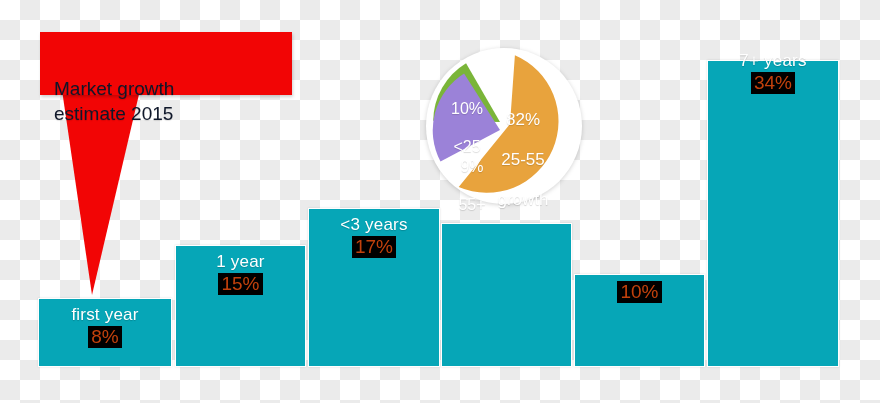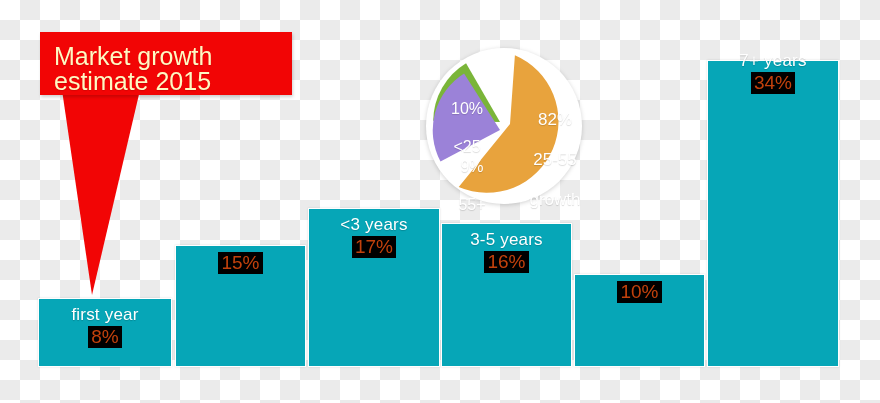--- a/index.html
+++ b/index.html
@@ -60,26 +60,27 @@
     white-space: nowrap;
   }
 
   
   #callout-box {
     position: absolute;
     background: #f20505;
     box-shadow: 1px 2px 3px rgba(0,0,0,0.18);
   }
   #callout-text {
-    color: #fef9c3;
-    font-size: 25px;
+    color: #0f172a;
+    font-size: 19px;
     line-height: 25px;
     padding: 12px 14px 10px 14px;
     white-space: pre-line;
     text-shadow: 0 1px 1px rgba(0,0,0,0.12);
+    margin-top: 32px;
   }
   #callout-pointer {
     position: absolute;
     overflow: visible;
   }
 
   
   #pie-wrap {
     position: absolute;
   }
@@ -105,34 +106,31 @@
 <div id="stage">
 
   <div class="bar" style="left:38px; top:298px; width:134px; height:69px;"></div>
   <div class="bar-labels" style="left:38px; top:304px; width:134px;">
     <span class="bar-name">first year</span>
     <span class="bar-pct">8%</span>
   </div>
 
   <div class="bar" style="left:175px; top:245px; width:131px; height:122px;"></div>
   <div class="bar-labels" style="left:175px; top:251px; width:131px;">
+    <span class="bar-name">1 year</span>
     <span class="bar-pct">15%</span>
   </div>
 
   <div class="bar" style="left:308px; top:208px; width:132px; height:159px;"></div>
   <div class="bar-labels" style="left:308px; top:214px; width:132px;">
     <span class="bar-name">&lt;3 years</span>
     <span class="bar-pct">17%</span>
   </div>
 
   <div class="bar" style="left:441px; top:223px; width:131px; height:144px;"></div>
-  <div class="bar-labels" style="left:441px; top:229px; width:131px;">
-    <span class="bar-name">3-5 years</span>
-    <span class="bar-pct">16%</span>
-  </div>
 
   <div class="bar" style="left:574px; top:274px; width:131px; height:93px;"></div>
   <div class="bar-labels" style="left:574px; top:280px; width:131px;">
     <span class="bar-pct">10%</span>
   </div>
 
   <div class="bar" style="left:707px; top:60px; width:132px; height:307px;"></div>
   <div class="bar-labels" style="left:707px; top:50px; width:132px;">
     <span class="bar-name">7+ years</span>
     <span class="bar-pct">34%</span>
@@ -151,21 +149,21 @@
     <svg id="pie-svg" width="160" height="160" viewBox="0 0 160 160">
       <circle cx="80" cy="80" r="78" fill="#ffffff"></circle>
 
       <path fill="#e8a33d" d="M 86,78 L 86,78 L 90.9,9.2 A 69,69 0 1 1 34.7,141.1 Z" transform="translate(0,0)"></path>
 
       <path fill="#7ab539" d="M 76,76 L 76,8.1 A 68,68 0 0 0 18.8,41.5 Z" transform="rotate(-30 76 76)"></path>
 
       <path fill="#9b82d8" d="M 76,84 L 14.6,57.2 A 67,67 0 0 0 44.3,143.4 Z" transform="rotate(34 76 84)"></path>
     </svg>
 
-    <div class="pie-label" style="left:92px; top:44px; width:78px;">
+    <div class="pie-label" style="left:60px; top:44px; width:78px;">
       <span>82%</span><br>
       <span>25-55</span><br>
       <span>growth</span>
     </div>
 
     <div class="pie-label small" style="left:14px; top:34px; width:58px;">
       <span>10%</span><br>
       <span>&lt;25</span>
     </div>
 

